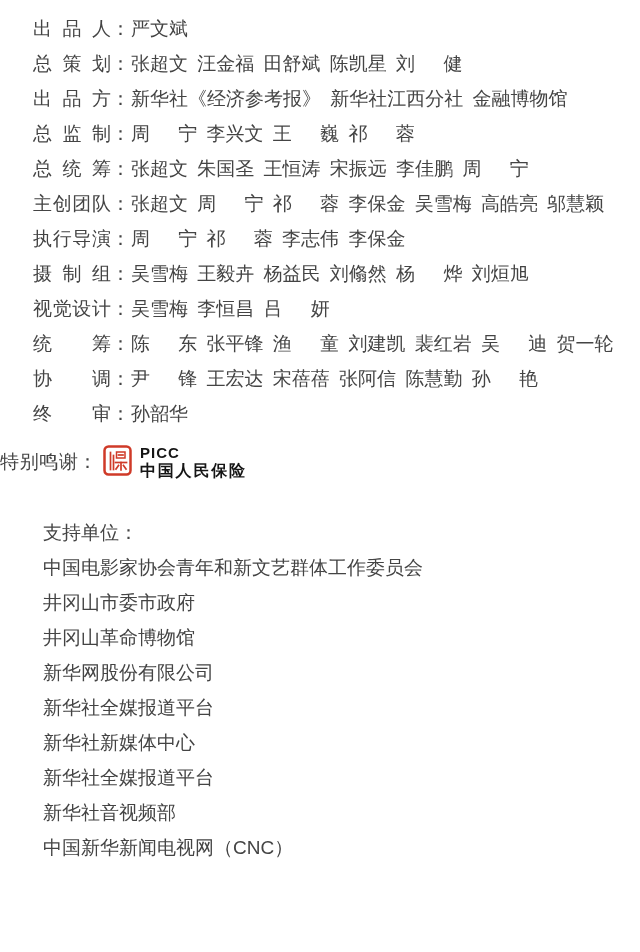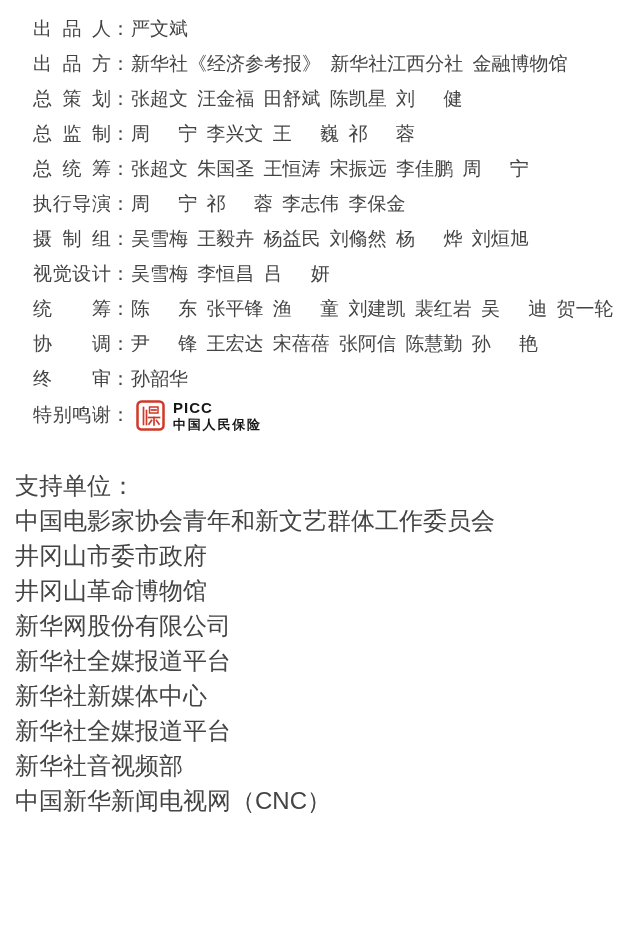--- a/index.html
+++ b/index.html
@@ -27,56 +27,56 @@
     text-justify: inter-character;
     vertical-align: top;
     white-space: normal;
   }
   .colon { display: inline-block; width: 20px; vertical-align: top; }
   .row.blank .colon { visibility: hidden; }
   .names { word-spacing: 4px; }
 
   
   .ack {
-    margin-top: 0;
-    padding-left: 33px;
+    margin-top: 12px;
     height: 38px;
     display: flex;
     align-items: center;
     font-size: 19px;
   }
   .picc { display: flex; align-items: flex-start; margin-left: 5px; }
   .picc-seal { width: 29px; height: 31px; display: block; }
   .picc-seal path, .picc-seal rect { stroke: currentColor; fill: none; }
   .picc-text { margin-left: 8px; }
   .picc-title {
     font-size: 15px; font-weight: bold; color: #151515;
     letter-spacing: 1px; line-height: 1;
   }
   .picc-subtitle {
-    font-size: 13px; font-weight: bold; color: #151515;
+    font-size: 16px; font-weight: bold; color: #151515;
     letter-spacing: 1.8px; line-height: 1; margin-top: 3px;
     white-space: nowrap;
   }
 
   
-  .supporters { margin-top: 34px; padding-left: 15px; font-size: 24px; }
+  .supporters { margin-top: 34px; padding-left: 43px; font-size: 19px; }
   .support-line { height: 35px; line-height: 35px; white-space: pre; }
 </style>
 </head>
 <body style="color: rgb(68, 68, 68); background: rgb(255, 255, 255);">
 
 <div class="page">
 
   <section class="credits" id="credits-rows">
       <div class="row"><span class="role">出品人</span><span class="colon">：</span><span class="names">严文斌</span></div>
+      <div class="row"><span class="role">总策划</span><span class="colon">：</span><span class="names">张超文 汪金福 田舒斌 陈凯星 刘　 健</span></div>
       <div class="row"><span class="role">出品方</span><span class="colon">：</span><span class="names">新华社《经济参考报》 新华社江西分社 金融博物馆</span></div>
-      <div class="row"><span class="role">总策划</span><span class="colon">：</span><span class="names">张超文 汪金福 田舒斌 陈凯星 刘　 健</span></div>
       <div class="row"><span class="role">总监制</span><span class="colon">：</span><span class="names">周　 宁 李兴文 王　 巍 祁　 蓉</span></div>
       <div class="row"><span class="role">总统筹</span><span class="colon">：</span><span class="names">张超文 朱国圣 王恒涛 宋振远 李佳鹏 周　 宁</span></div>
+      <div class="row"><span class="role">主创团队</span><span class="colon">：</span><span class="names">张超文 周　 宁 祁　 蓉 李保金 吴雪梅 高皓亮 邬慧颖</span></div>
       <div class="row"><span class="role">执行导演</span><span class="colon">：</span><span class="names">周　 宁 祁　 蓉 李志伟 李保金</span></div>
       <div class="row"><span class="role">摄制组</span><span class="colon">：</span><span class="names">吴雪梅 王毅卉 杨益民 刘翛然 杨　 烨 刘烜旭</span></div>
       <div class="row"><span class="role">视觉设计</span><span class="colon">：</span><span class="names">吴雪梅 李恒昌 吕　 妍</span></div>
       <div class="row"><span class="role">统筹</span><span class="colon">：</span><span class="names">陈　 东 张平锋 渔　 童 刘建凯 裴红岩 吴　 迪 贺一轮</span></div>
       <div class="row"><span class="role">协调</span><span class="colon">：</span><span class="names">尹　 锋 王宏达 宋蓓蓓 张阿信 陈慧勤 孙　 艳</span></div>
       <div class="row"><span class="role">终审</span><span class="colon">：</span><span class="names">孙韶华</span></div>
     </section>
 
   <section class="ack">
     <span class="role">特别鸣谢</span>

